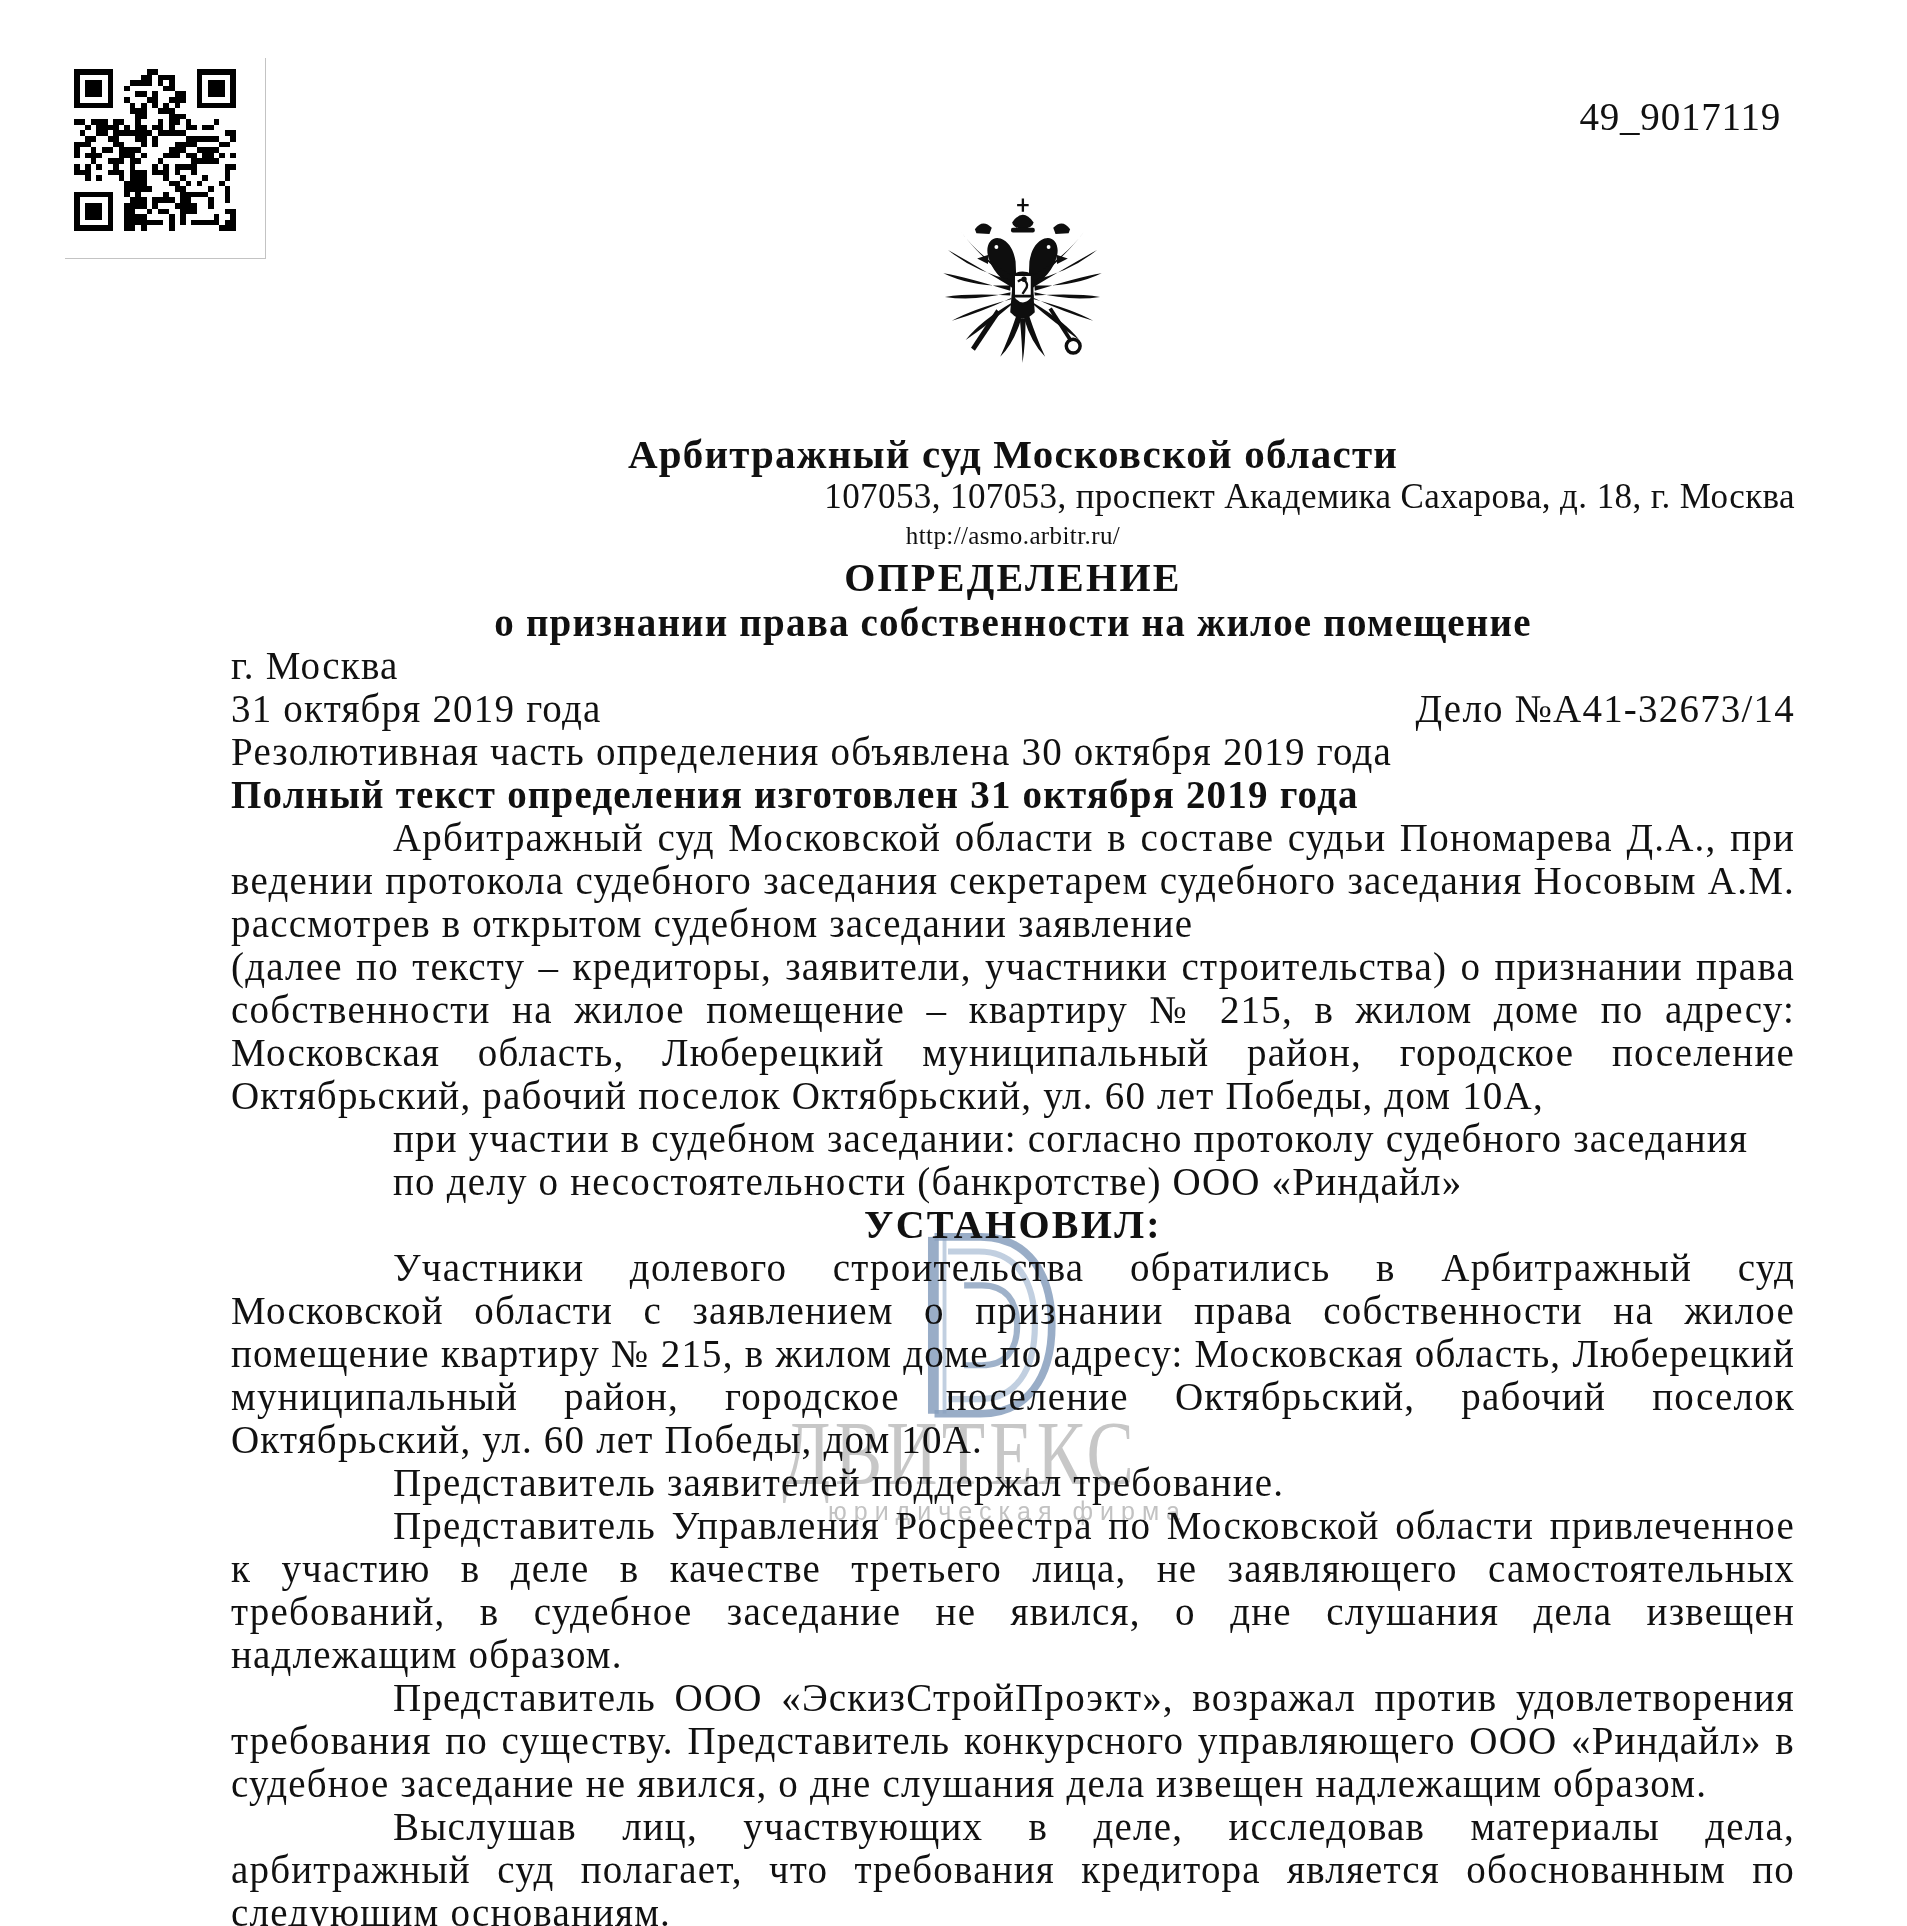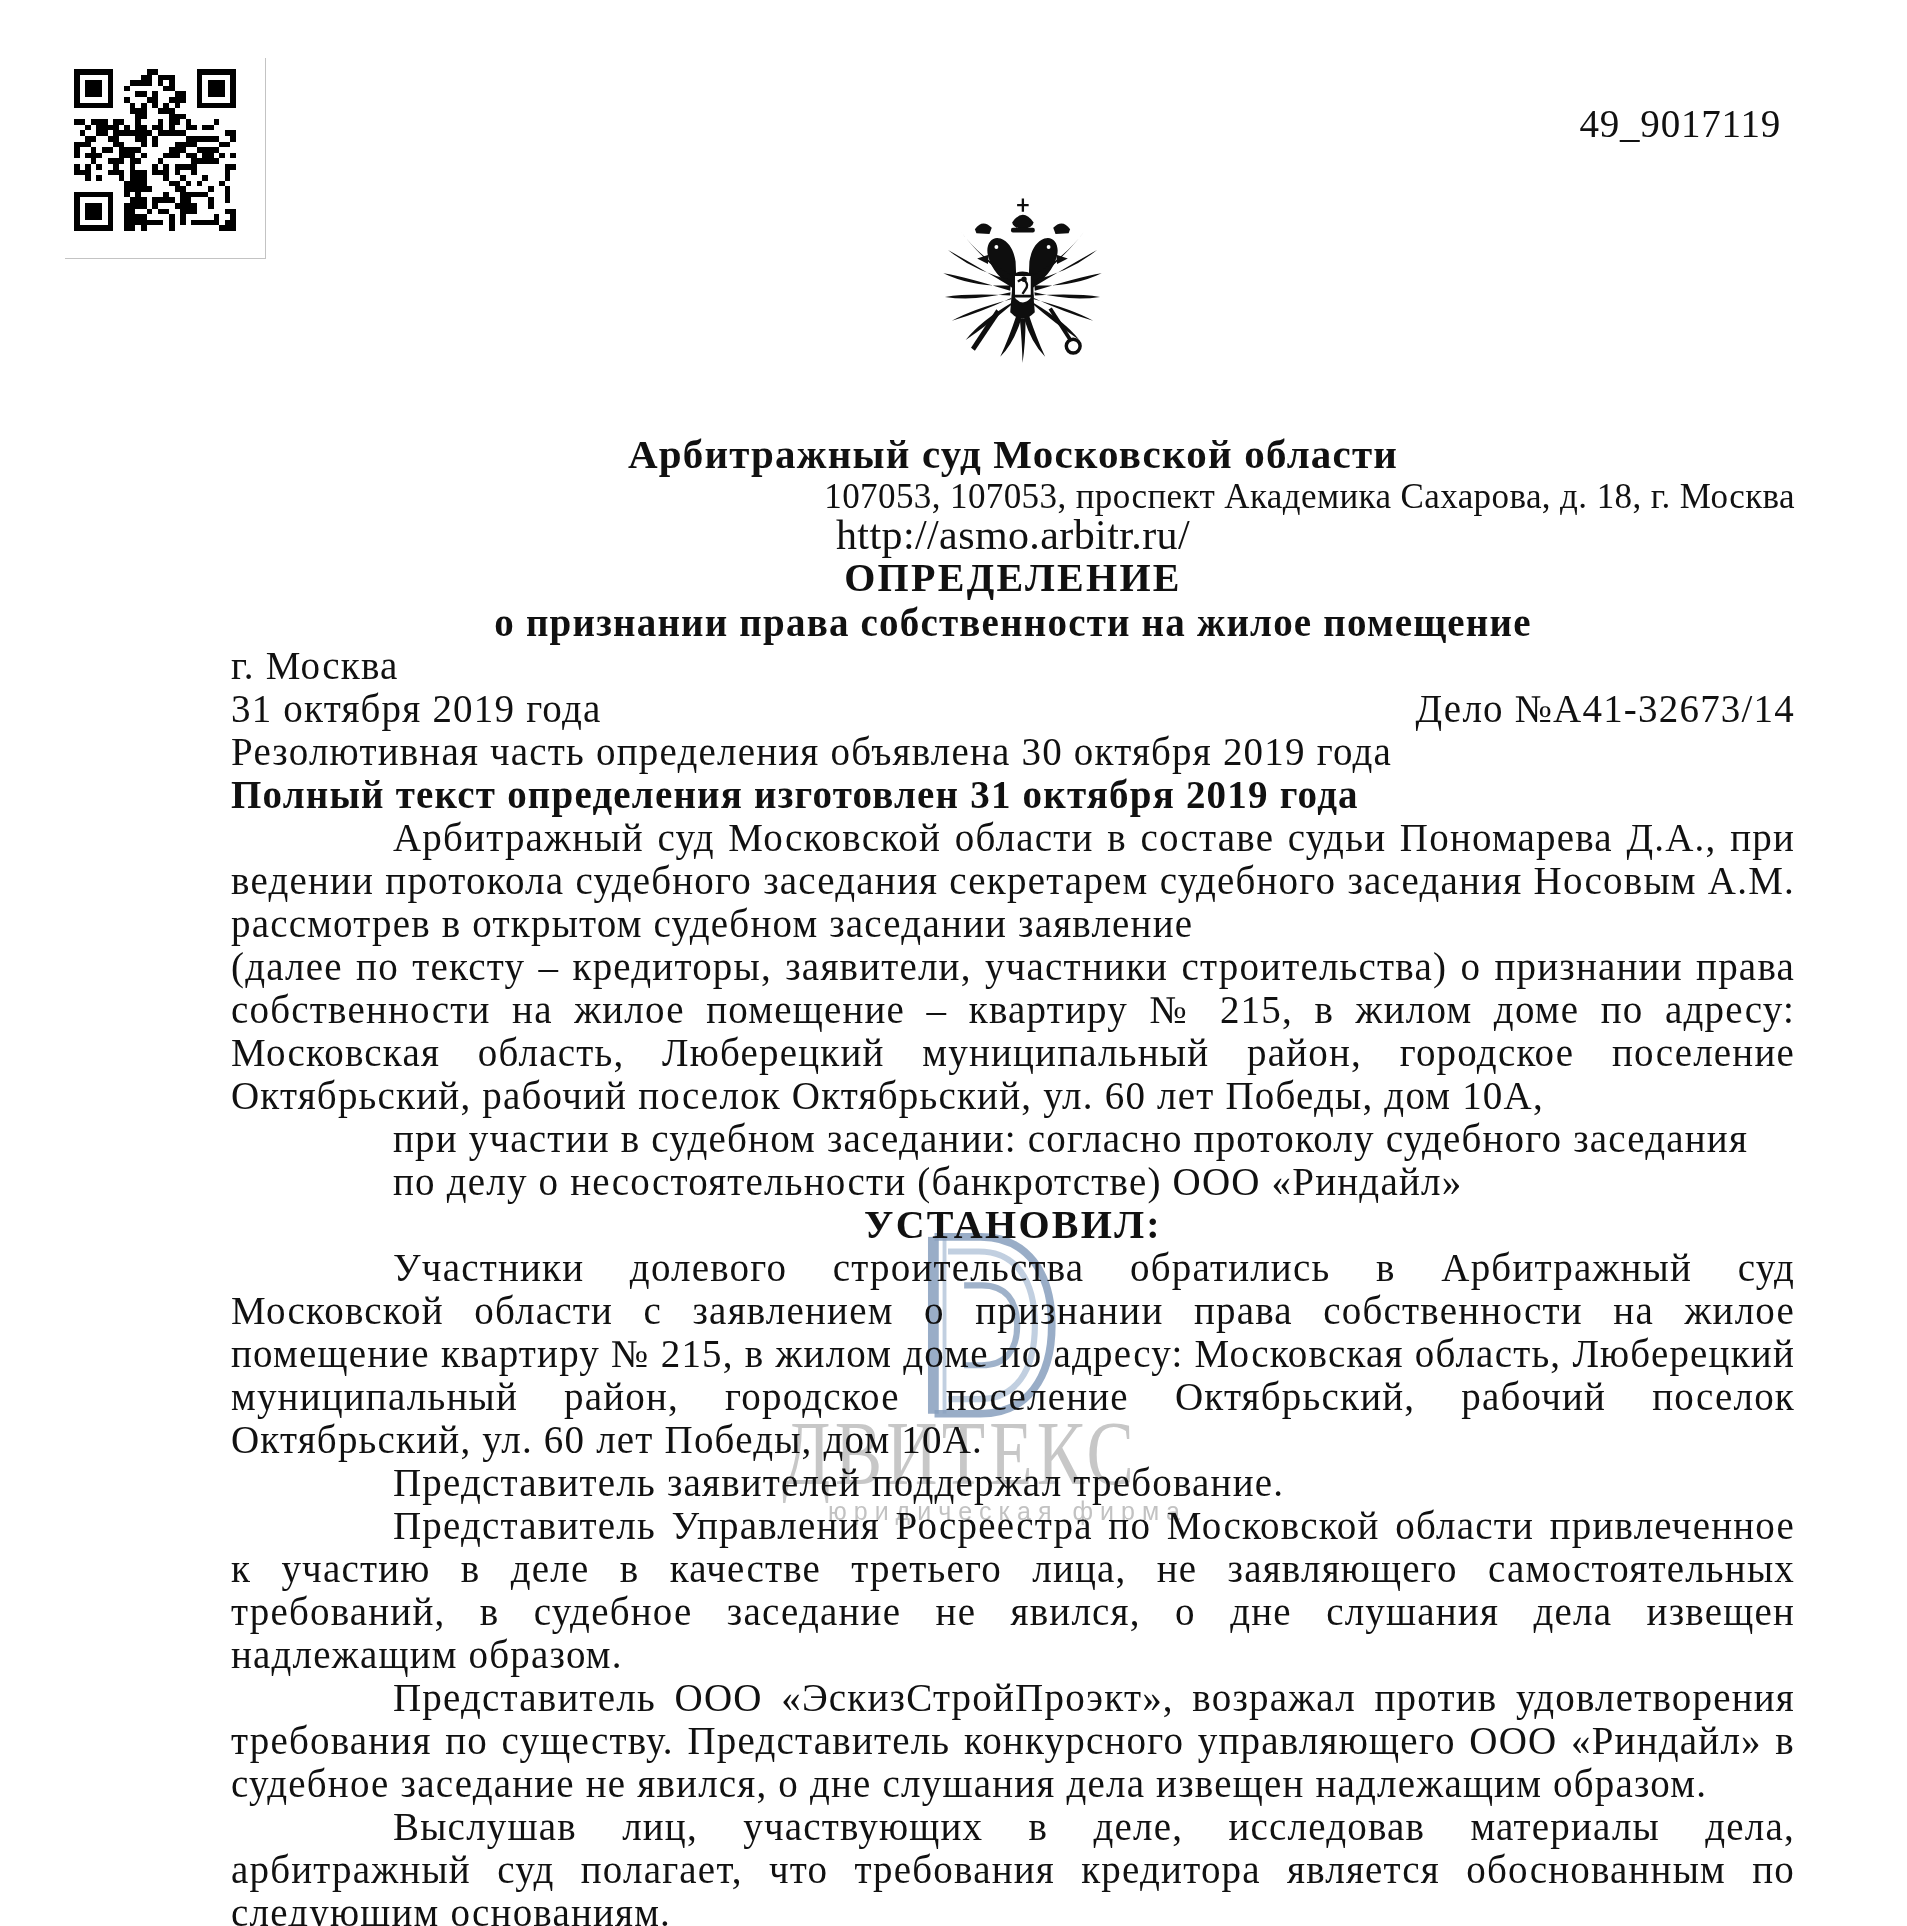--- a/index.html
+++ b/index.html
@@ -15,21 +15,21 @@
   
   .qr-box{
     position:absolute;left:65px;top:58px;width:200px;height:200px;
     border-right:1.2px solid #c3c3c3;border-bottom:1.2px solid #c3c3c3;
     background:#fff;
   }
   .qr-box svg{position:absolute;left:8.5px;top:10.8px;width:162px;height:162px;}
 
   
   .doc-number{
-    position:absolute;right:127px;top:103px;
+    position:absolute;right:127px;top:96px;
     font-size:39px;line-height:42px;letter-spacing:0.8px;
   }
 
   
   .emblem{position:absolute;left:938px;top:195px;width:169px;height:177px;}
   .emblem svg{width:100%;height:100%;}
 
   
   .wm-logo{position:absolute;left:898px;top:1225px;width:173px;height:216px;opacity:.8;}
   .wm-logo svg{width:100%;height:100%;}
@@ -52,21 +52,21 @@
     position:absolute;left:231px;top:431px;width:1564px;
     font-size:39px;line-height:43px;text-align:justify;
     letter-spacing:1.2px;
     z-index:2;
   }
   .content p,.content div{margin:0;}
   .center{text-align:center;}
   .bold{font-weight:bold;}
   .court-name{font-size:41px;line-height:46px;}
   .court-address{font-size:35px;line-height:39px;margin-top:7px;letter-spacing:0.4px;text-align:right;}
-  .court-url{font-size:42px;line-height:39px;margin-top:3.9px;letter-spacing:0.4px;}
+  .court-url{font-size:25px;line-height:39px;margin-top:3.9px;letter-spacing:0.4px;}
   .doc-title{font-size:40px;line-height:46px;margin-top:79px;letter-spacing:2.3px;}
   .doc-subtitle{font-size:39px;line-height:43px;margin-top:13.5px;}
   .meta-city{margin-top:42px;text-align:left;}
   .meta-row{display:flex;justify-content:space-between;text-align:left;}
   .resolutive{margin-top:46px;text-align:left;}
   .fulltext{text-align:left;font-weight:bold;}
   .indent{text-indent:162px;}
   .mt-intro0{margin-top:42px;}
   .mt-intro1{margin-top:45px;}
   .ruling-heading{margin-top:62px;font-size:40px;line-height:43px;letter-spacing:2.3px;}

